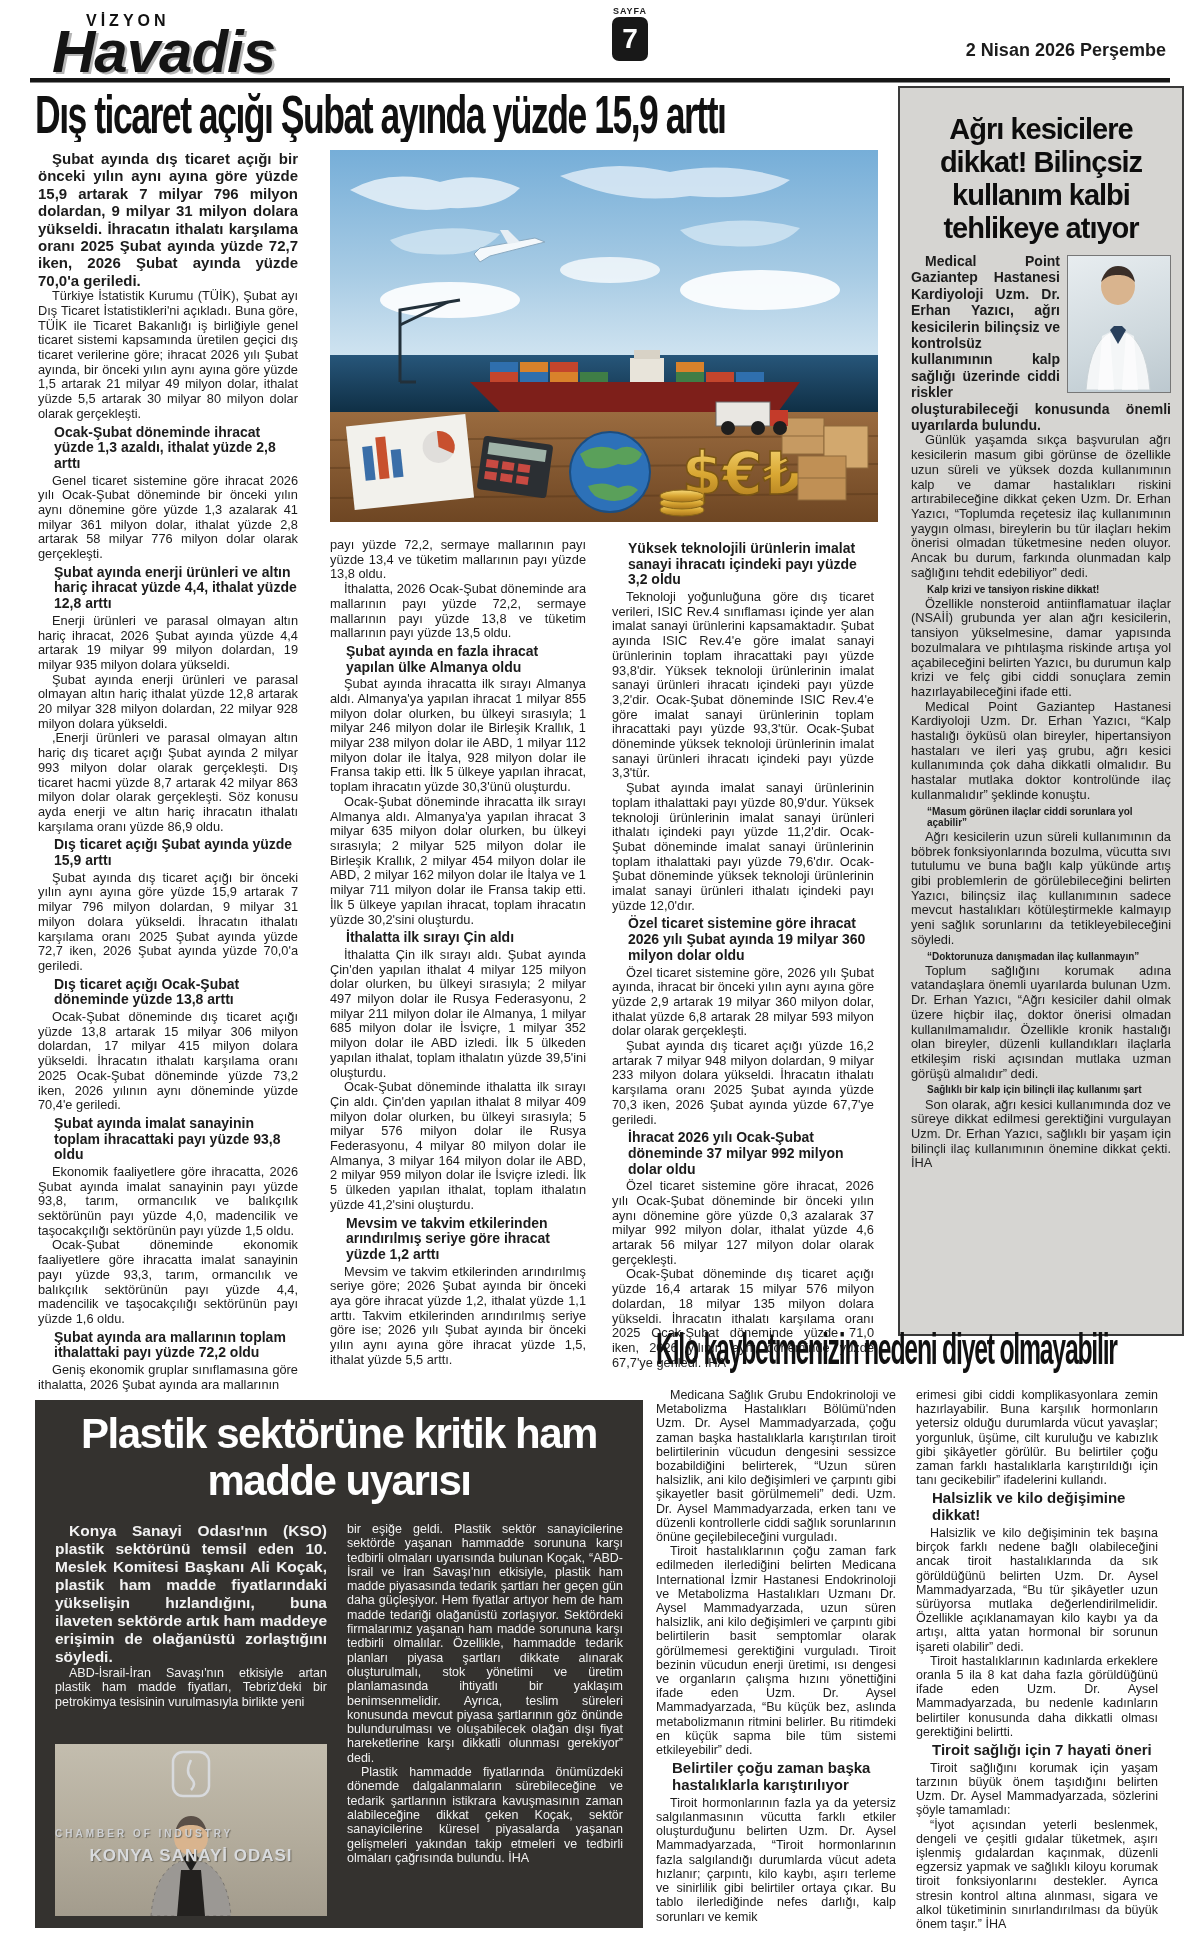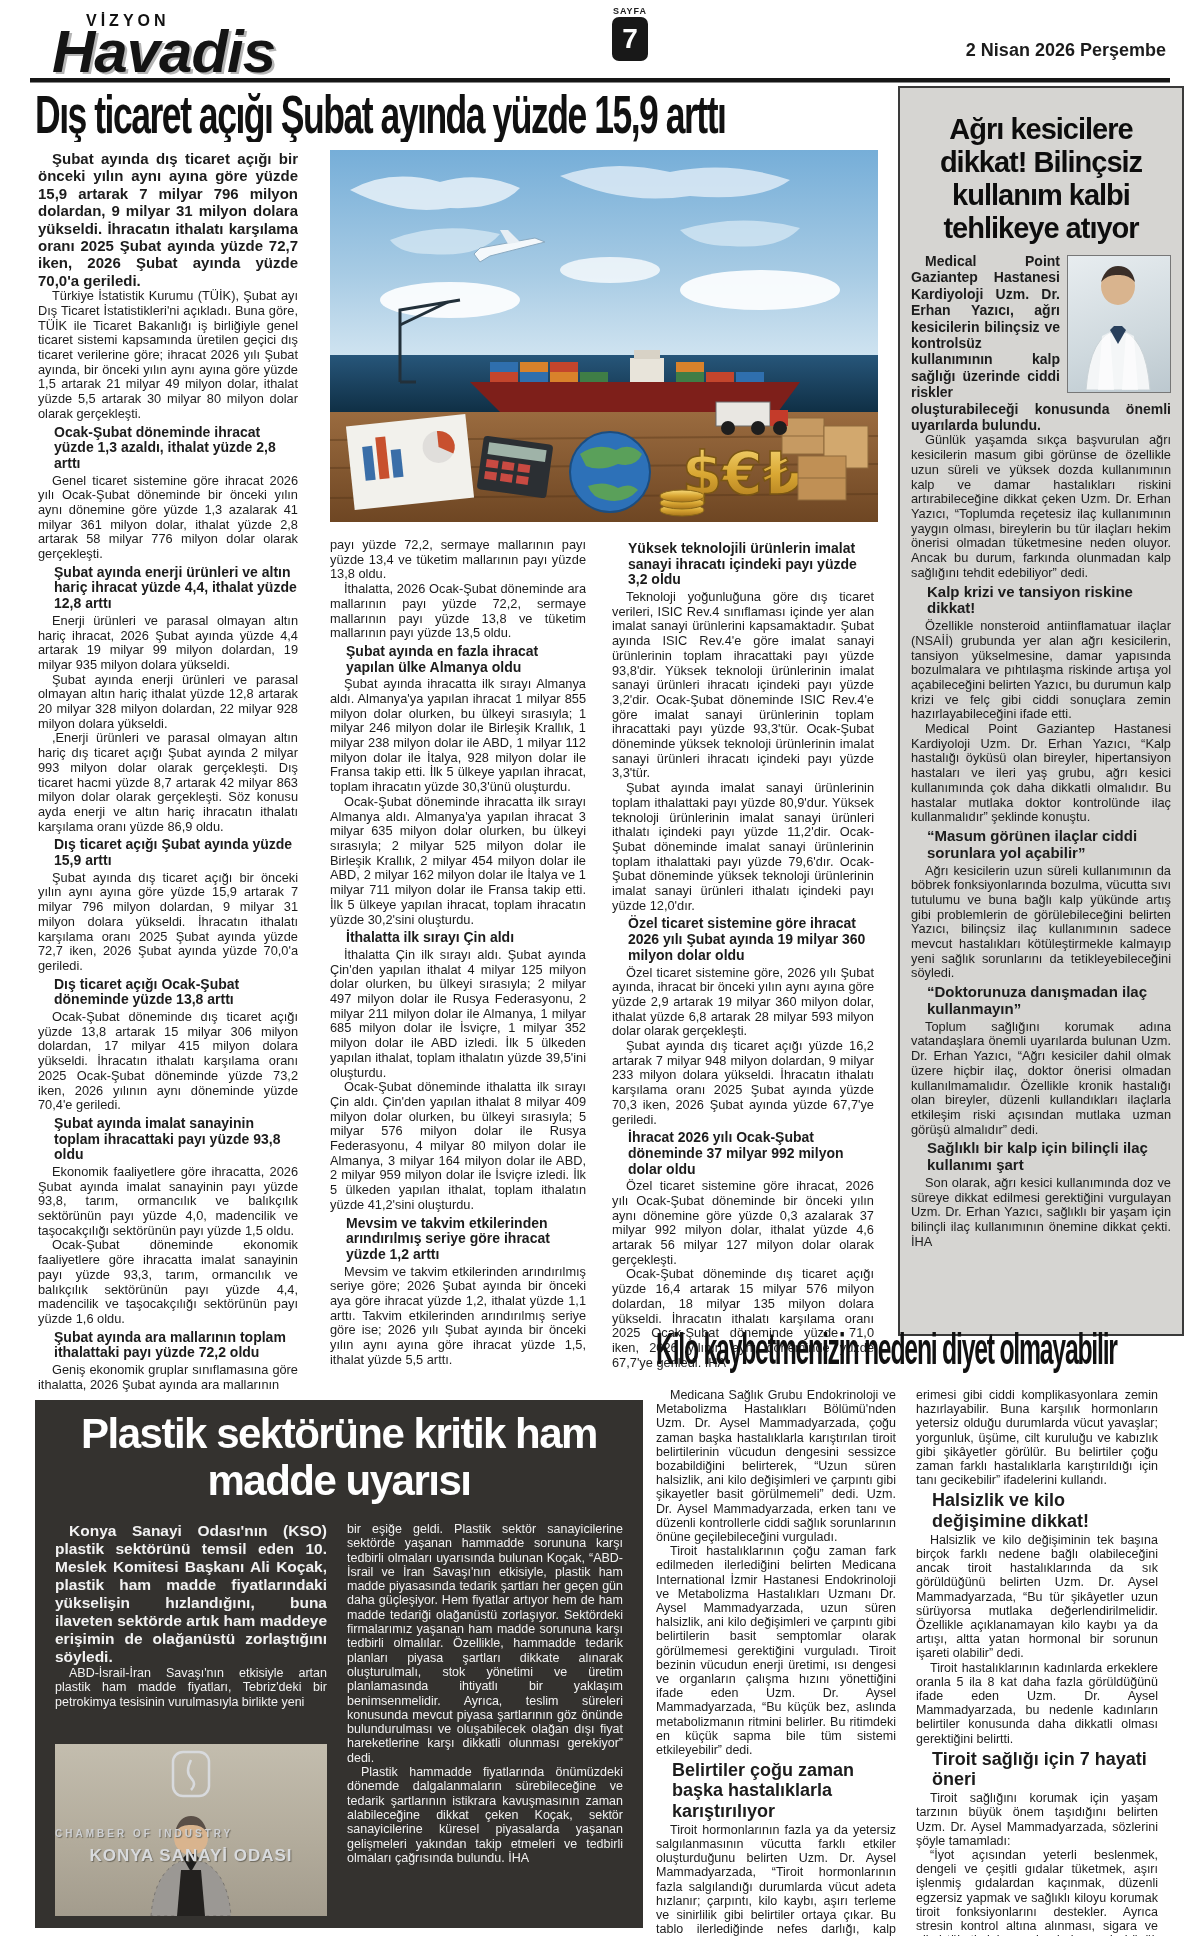--- a/index.html
+++ b/index.html
@@ -39,21 +39,21 @@
   .col3{left:612px;top:538px;width:262px;height:855px;}
   .trade-illustration{position:absolute;left:330px;top:150px;width:548px;height:372px;overflow:hidden;}
 
   
   .agri-box{position:absolute;left:898px;top:86px;width:286px;height:1250px;background:#d6d5d2;
             border:2px solid #3a3a3a;box-sizing:border-box;padding:23px 11px;}
   .agri-headline{margin:2px 0 8px 0;text-align:center;font-size:29px;line-height:33px;
                  font-weight:800;letter-spacing:-1px;color:#0d0d0d;}
   .agri-body{font-size:12.8px;line-height:14.7px;overflow:hidden;height:1060px;}
   .agri-body .lead{font-size:14px;line-height:16.4px;}
-  .agri-body .sub{font-size:15px;}
+  .agri-body .sub{font-size:10px;}
   .doctor-photo{float:right;width:102px;height:136px;margin:2px 0 4px 7px;border:1px solid #777;
                 background:linear-gradient(160deg,#e8edf0 0%,#cfd9de 60%,#bcc8cf 100%);position:relative;overflow:hidden;}
 
   
   .plastik-box{position:absolute;left:35px;top:1400px;width:608px;height:528px;background:#34322f;
                color:#f2f2f2;box-sizing:border-box;overflow:hidden;}
   .plastik-headline{margin:10px 14px 6px 14px;text-align:center;font-size:42px;line-height:47px;
                     font-weight:800;letter-spacing:-1.5px;color:#ffffff;}
   .plastik-col{position:absolute;font-size:12.5px;line-height:14.3px;overflow:hidden;text-align:justify;}
   .plastik-col .lead{font-size:15.5px;line-height:18px;}
@@ -64,21 +64,21 @@
   .kso-line1{position:absolute;left:0;top:62px;width:100%;text-align:center;font-size:17px;font-weight:800;
              letter-spacing:1px;color:#d8dadd;text-shadow:1px 1px 1px #6f6a5e;margin-top:40px;}
   .kso-line2{position:absolute;left:0;top:84px;width:100%;text-align:left;font-size:10px;font-weight:bold;
              letter-spacing:3px;color:#cfd1d4;text-shadow:1px 1px 1px #6f6a5e;}
 
   
   .kilo-headline{position:absolute;left:656px;top:1324px;width:530px;height:50px;margin:0;overflow:hidden;}
   .condense-l{display:inline-block;white-space:nowrap;font-size:40px;font-weight:800;letter-spacing:-2px;
               transform:scale(0.62,1.1);transform-origin:0 0;color:#111;}
   .kilo-col{position:absolute;font-size:12.5px;line-height:14.2px;overflow:hidden;}
-  .kilo-col .sub{font-size:18px;}
+  .kilo-col .sub{font-size:15px;}
   .kcol1{left:656px;top:1388px;width:240px;height:548px;}
   .kcol2{left:916px;top:1388px;width:242px;height:548px;}
 </style>
 </head>
 <body>
 
 <div id="page">
 
   <header class="masthead">
     <div class="brand">

